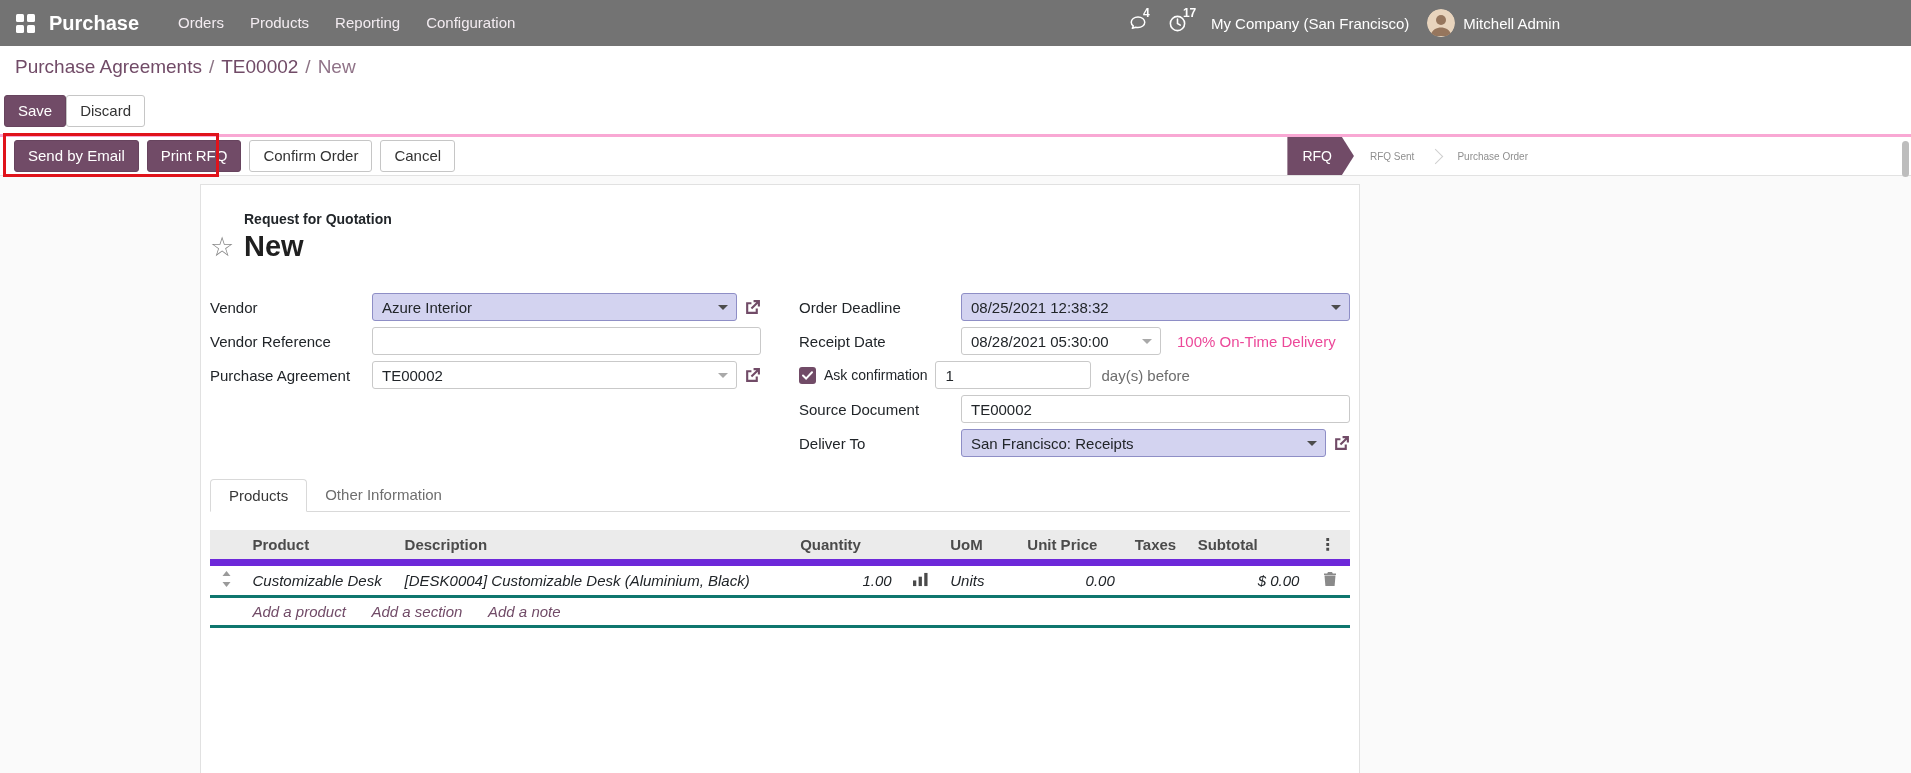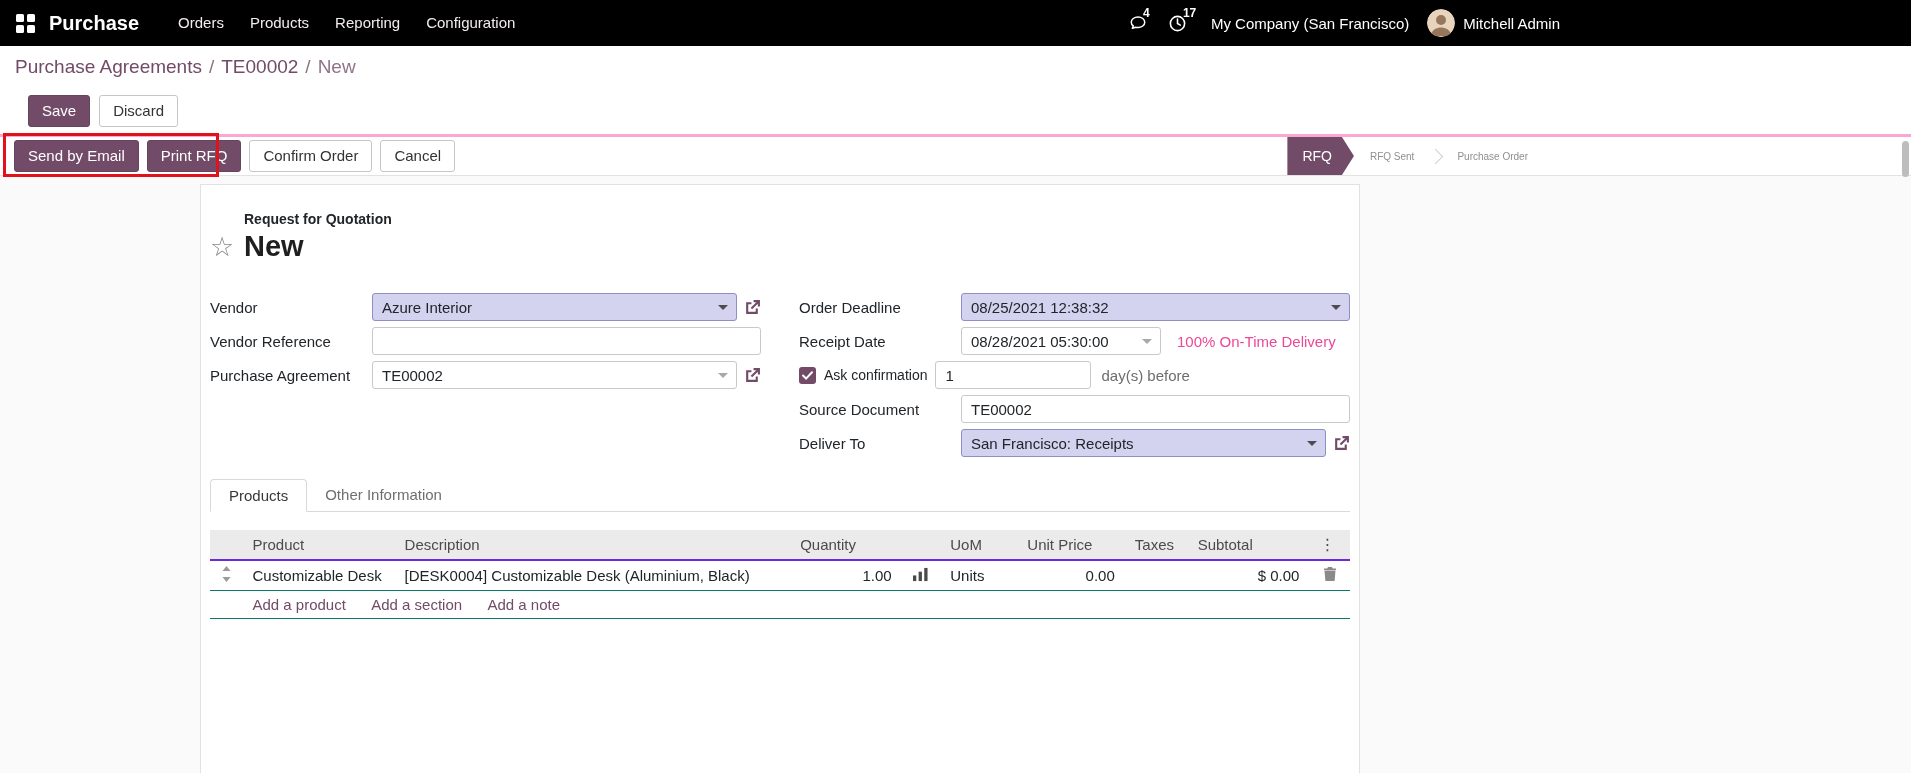--- a/index.html
+++ b/index.html
@@ -3,40 +3,40 @@
 <meta charset="utf-8">
 <style>
   html,body { margin:0; padding:0; overflow:hidden; }
   body {
     width:1911px; height:773px; position:relative;
     font-family:"Liberation Sans","DejaVu Sans",sans-serif;
     background:#ffffff; color:#212529;
   }
   
   .navbar {
-    height:46px; background:#000000; display:flex; align-items:center;
+    height:46px; background:#737373; display:flex; align-items:center;
     padding:0 351px 0 16px; color:#fff; box-sizing:border-box;
   }
   .apps-icon { display:grid; grid-template-columns:8px 8px; grid-gap:3px; margin-right:14px; cursor:pointer; }
   .apps-icon i { width:8px; height:8px; background:#fff; border-radius:1.5px; display:block; }
   .brand { font-size:20px; font-weight:700; margin-right:26px; cursor:pointer; }
   .nav-item { font-size:15px; padding:0 13px; color:#f3ecf1; cursor:pointer; line-height:46px; }
   .systray { margin-left:auto; display:flex; align-items:center; }
   .tray-icon { position:relative; margin:0 10px; cursor:pointer; display:flex; align-items:center; }
   .tray-badge { position:absolute; top:-8px; left:15px; font-size:12px; color:#fff; font-weight:700; }
   .company { font-size:15px; margin:0 18px 0 14px; cursor:pointer; }
   .avatar { width:28px; height:28px; border-radius:50%; overflow:hidden; margin-right:8px; cursor:pointer; flex:0 0 28px; }
   .username { font-size:15px; cursor:pointer; }
   
   .breadcrumb { height:42px; display:flex; align-items:center; padding:0 15px; font-size:19px; background:#fff; }
   .crumb { color:#714B67; cursor:pointer; }
   .crumb.current { color:rgba(113,75,103,.78); cursor:default; }
   .crumb-sep { color:#8b7384; margin:0 7px; }
   
-  .btn-row { padding:7px 28px; display:flex; gap:9px; align-items:center; background:#fff; }
+  .btn-row { padding:7px 4px; display:flex; gap:0; align-items:center; background:#fff; }
   .btn {
     font-size:15px; padding:5px 13px; border-radius:3px; border:1px solid transparent;
     cursor:pointer; line-height:20px; display:inline-flex; align-items:center; white-space:nowrap;
     background:#fff;
   }
   .btn-primary { background:#714B67; border-color:#67445e; color:#fff; }
   .btn-secondary { background:#fff; border-color:#c6c6c6; color:#333; }
   
   .statusbar {
     position:relative; height:38px; border-top:3px solid #f9a8d4; border-bottom:1px solid #e2e2e2;
@@ -87,24 +87,24 @@
   
   .tabs { display:flex; border-bottom:1px solid #d9d9d9; margin-top:16px; }
   .tab { font-size:15px; padding:7px 18px; color:#6e6e6e; cursor:pointer; }
   .tab.active {
     background:#fff; border:1px solid #d9d9d9; border-bottom:1px solid #fff;
     border-radius:4px 4px 0 0; color:#383838; margin-bottom:-1px;
   }
   
   .otable { width:100%; border-collapse:collapse; font-size:15px; margin-top:18px; table-layout:fixed; }
   .otable th {
-    background:#ebebeb; font-weight:400; color:#4b4b4b; padding:5px 10px; text-align:left;
-    border-bottom:2px solid #6d28d9; white-space:nowrap; overflow:hidden;
-  }
-  .otable td { padding:5px 10px; border-bottom:1px solid #0f766e; color:#212529; white-space:nowrap; overflow:hidden; cursor:pointer; }
+    background:#ebebeb; font-weight:700; color:#4b4b4b; padding:5px 10px; text-align:left;
+    border-bottom:7px solid #6d28d9; white-space:nowrap; overflow:hidden;
+  }
+  .otable td { padding:5px 10px; border-bottom:3px solid #0f766e; color:#212529; white-space:nowrap; overflow:hidden; cursor:pointer;font-style:italic; }
   .num { text-align:right; }
   .cellicon { text-align:center; padding:5px 2px !important; }
   .dots { text-align:right; color:#3c3c3c; font-size:16px; cursor:pointer; font-weight:700; }
   .handle-cell { text-align:center; padding:5px 2px !important; cursor:grab; }
   .tlinks a { color:#714B67; text-decoration:none; margin-right:22px; cursor:pointer; font-size:15px; }
   
   .scroll-thumb { position:absolute; right:2px; top:141px; width:7px; height:36px; background:#bdbdbd; border-radius:4px; cursor:pointer; }
 </style>
 </head>
 <body>

